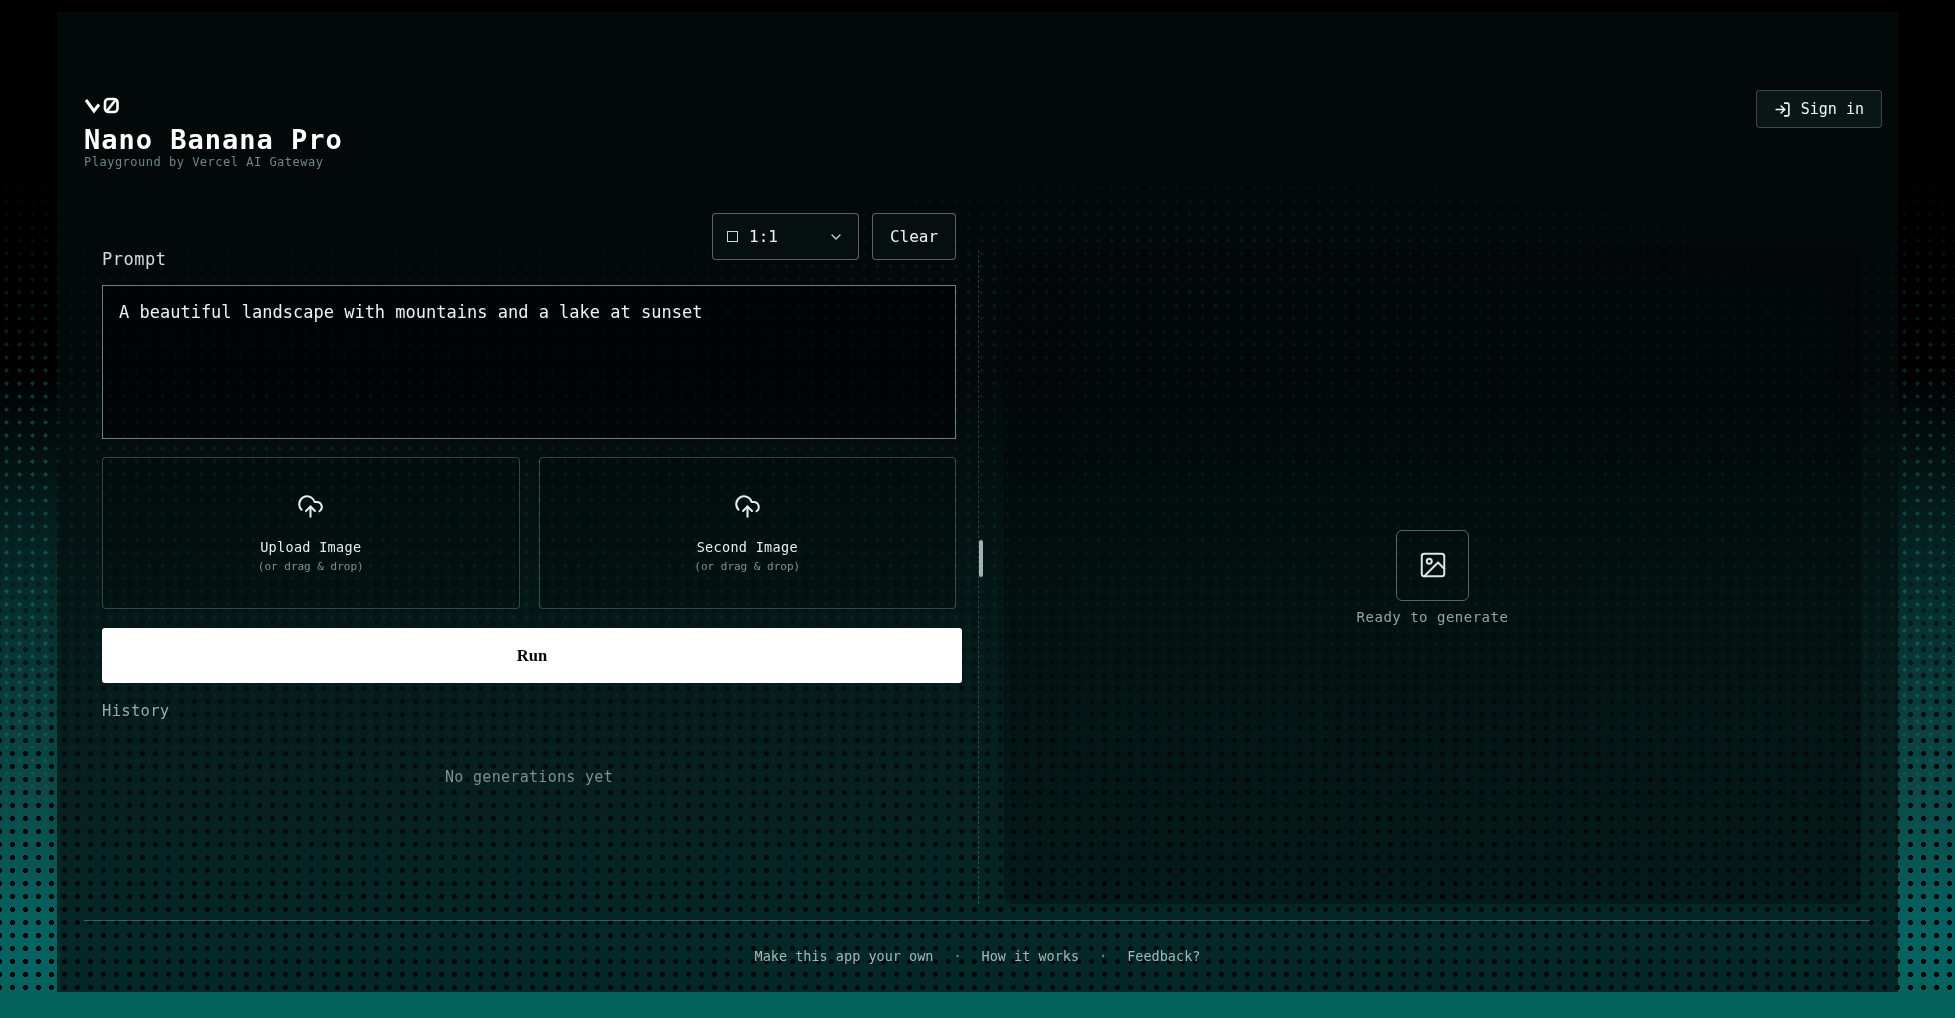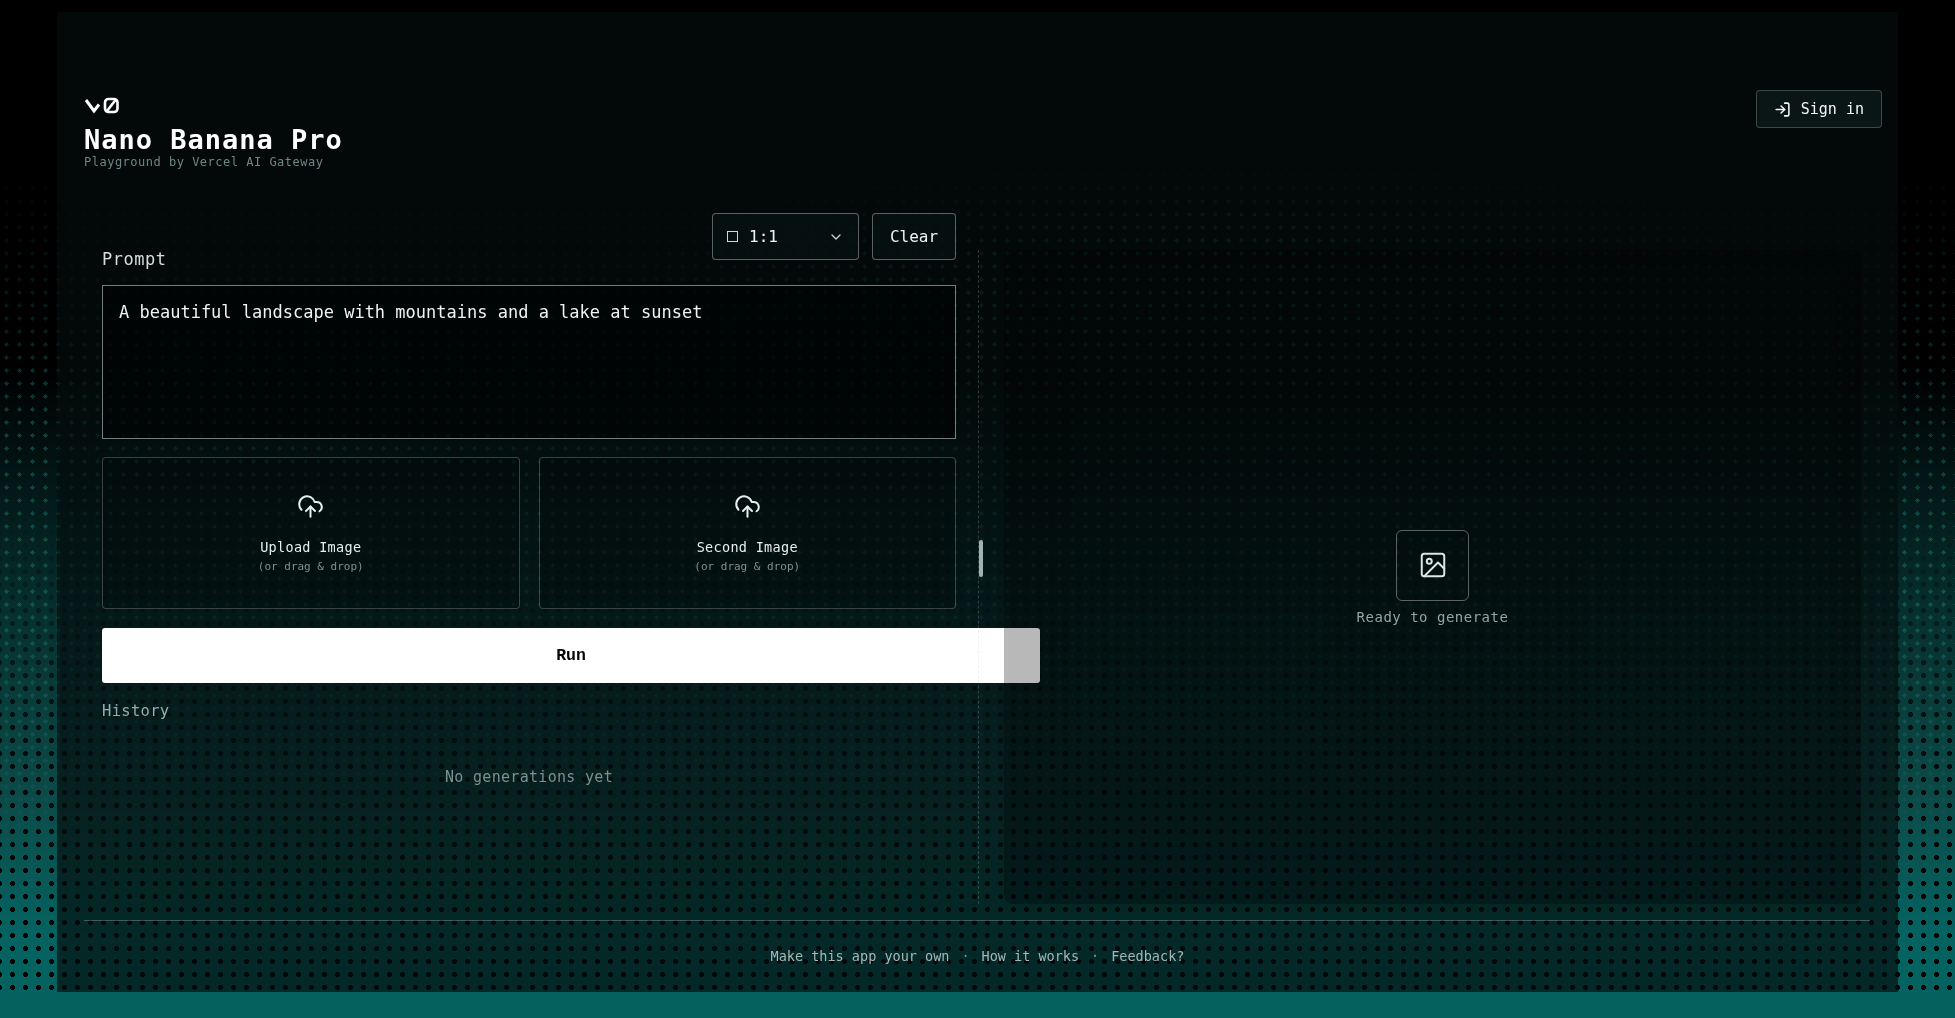--- a/index.html
+++ b/index.html
@@ -65,42 +65,42 @@
   .tab { border:none; background:transparent; padding:0 19px; font-family:inherit; font-size:15px;
     color:#eef4f4; cursor:pointer; }
   .tab.active { background:#fff; color:#0a0a0a; }
   .uploads { display:flex; gap:19px; margin-bottom:19px; }
   .upload-box { width:418px; height:152px; border:1px solid rgba(255,255,255,0.22); border-radius:4px;
     background:rgba(0,0,0,0.22); display:flex; flex-direction:column; align-items:center;
     justify-content:center; cursor:pointer; }
   .upload-box svg { color:#e6eeee; }
   .u-title { font-size:13.5px; color:#e6eeee; margin-top:19px; letter-spacing:.3px; }
   .u-sub { font-size:11px; color:#7e9290; margin-top:5px; }
-  .run-btn { width:938px; height:55px; background:#fff; color:#050505; border:none; border-radius:3px;
-    font-family:Liberation Mono, monospace; font-size:16.5px; font-weight:bold; cursor:pointer; margin-bottom:19px;text-align:center; }
+  .run-btn { width:860px; height:55px; background:#fff; color:#050505; border:none; border-radius:3px;
+    font-family:Liberation Serif, serif; font-size:16.5px; font-weight:bold; cursor:pointer; margin-bottom:19px;text-align:center; }
   .history-label { font-size:15.5px; color:#9aaca9; letter-spacing:.3px; }
   .history-empty { text-align:center; margin-top:48px; font-size:15px; color:#7d918f; letter-spacing:.3px; }
 
   
   .resizer { position:absolute; left:921px; top:238px; height:654px; width:3px;
     border-left:1px dashed rgba(170,200,200,0.25); cursor:col-resize; }
   .resizer-handle { position:absolute; left:0px; top:290px; width:4px; height:37px;
     border-radius:2px; background:#9fb3b2; }
   .preview { position:absolute; left:947px; top:238px; width:857px; height:654px;
     background:rgba(0,0,0,0.28); border-radius:8px;
     display:flex; flex-direction:column; align-items:center; justify-content:center; gap:8px; }
   .icon-box { width:73px; height:71px; border:1px solid rgba(255,255,255,0.35); border-radius:6px;
     display:flex; align-items:center; justify-content:center; color:#dbe6e5; }
   .status { font-size:14px; color:#93a5a3; letter-spacing:.5px; }
 
   
   .footer-divider { position:absolute; left:27px; right:28px; top:908px;
     border-top:1px solid rgba(200,220,220,0.3); }
   .footer { position:absolute; left:0; top:936px; width:100%;
-    display:flex; justify-content:center; align-items:center; gap:12px;
+    display:flex; justify-content:center; align-items:center; gap:20px;
     font-size:13.5px; color:#a6b7b5; }
   .footer a { color:#a6b7b5; text-decoration:none; cursor:pointer; }
   .sep { color:#7e9290; }
 </style>
 </head>
 <body>
 
 <div class="bg-base"></div>
 <div class="dots dots-teal"></div>
 <div class="dots dots-black"></div>

